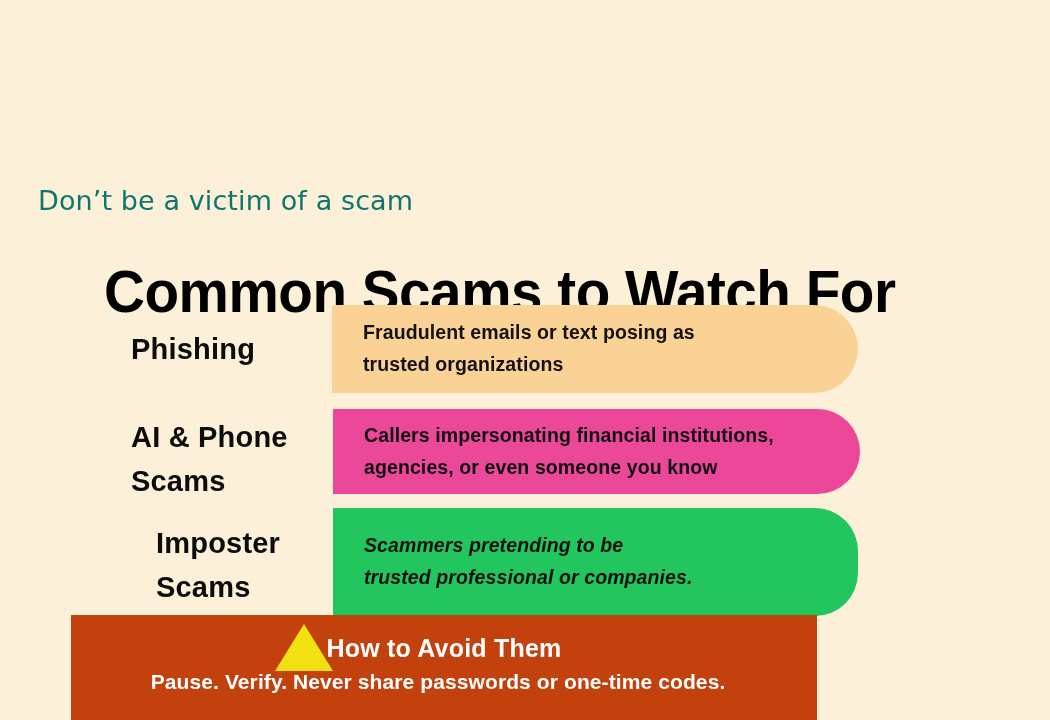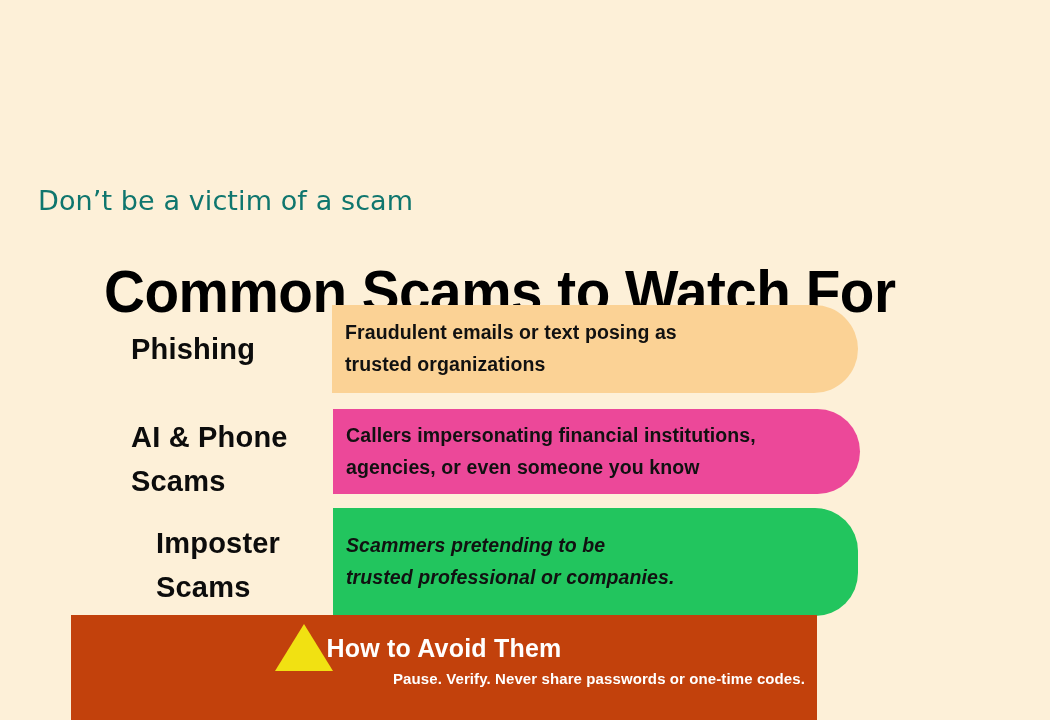--- a/index.html
+++ b/index.html
@@ -76,21 +76,21 @@
     color: #0C0C0C;
     font-family: "Liberation Sans Narrow", "Liberation Sans", sans-serif;
     letter-spacing: 0.2px;
   }
 
   .pill {
     position: absolute;
     display: flex;
     align-items: center;
     box-sizing: border-box;
-    padding-left: 13px;
+    padding-left: 31px;
     padding-right: 60px;
     border-top-left-radius: 0;
     border-bottom-left-radius: 0;
   }
 
   .pill-text {
     font-size: 19.5px;
     line-height: 1.62;
     font-weight: 700;
     color: #111111;
@@ -161,22 +161,22 @@
     color: #FFFFFF;
     font-family: "Liberation Sans Narrow", "Liberation Sans", sans-serif;
     letter-spacing: 0.2px;
   }
 
   .footer-sub {
     position: absolute;
     left: 0;
     right: 12px;
     top: 55px;
-    text-align: right;
-    font-size: 15px;
+    text-align: center;
+    font-size: 21px;
     font-weight: 700;
     color: #FFFFFF;
     font-family: "Liberation Sans Narrow", "Liberation Sans", sans-serif;
     letter-spacing: 0.1px;
   }
 </style>
 </head>
 <body>
 
 <div id="slide">

